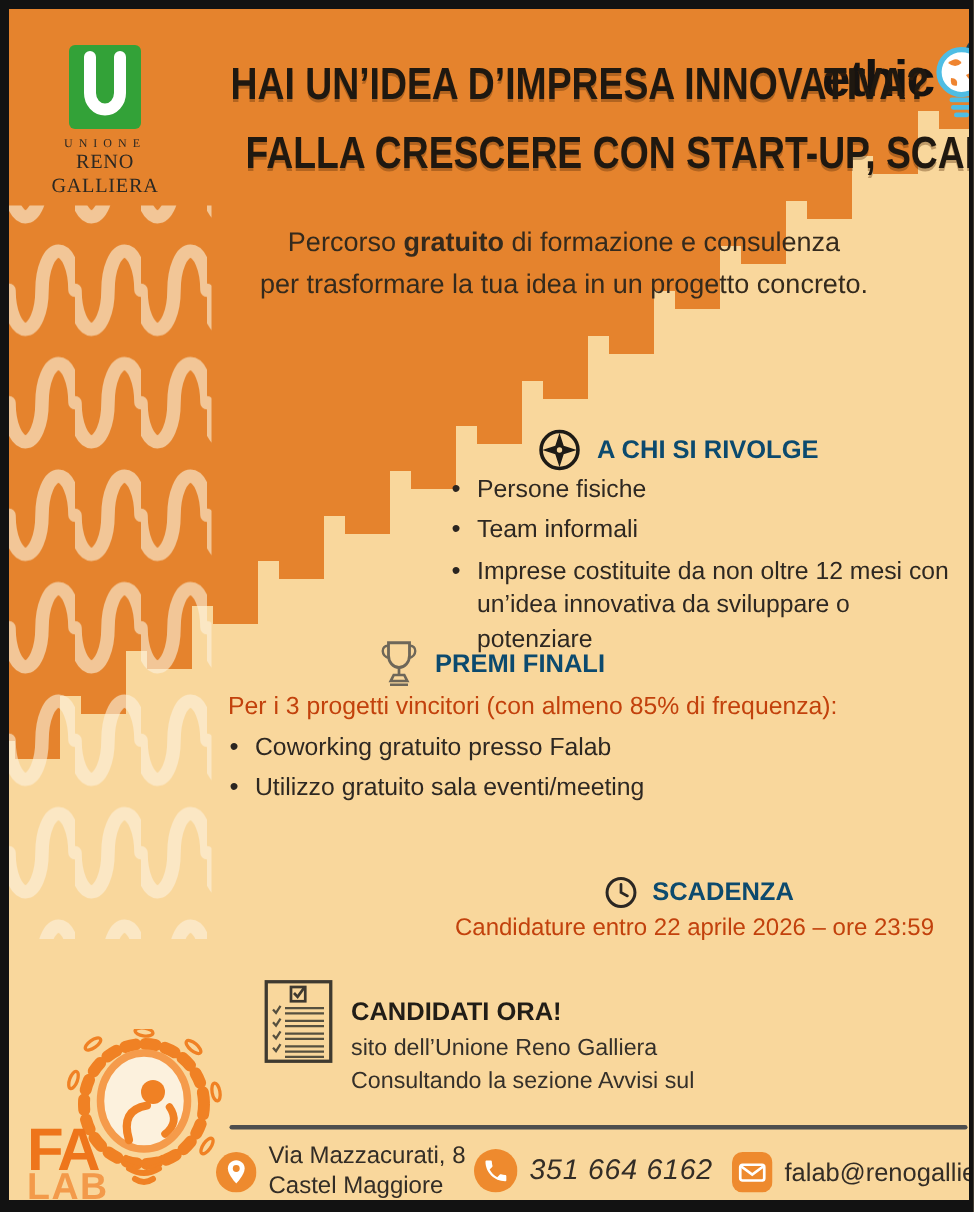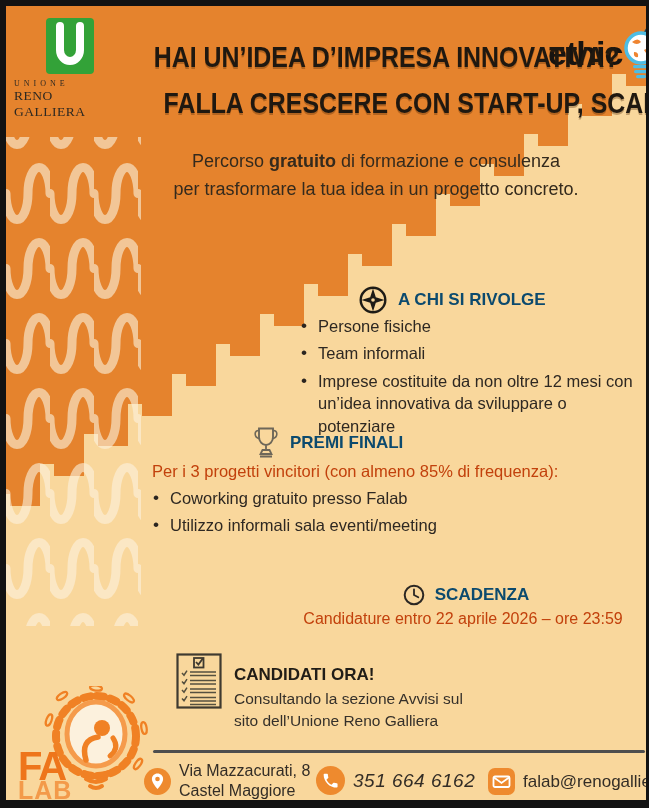--- a/index.html
+++ b/index.html
@@ -3,21 +3,21 @@
 <meta charset="utf-8">
 <style>
   html,body{margin:0;padding:0;background:#222;}
   .stage{position:relative;width:649px;height:808px;background:#121212;overflow:hidden;
          font-family:"Liberation Sans",sans-serif;}
   .page{position:absolute;left:6px;top:6px;width:640px;height:794px;background:#f9d79c;overflow:hidden;}
   .abs{position:absolute;}
   #bg{position:absolute;left:0;top:0;width:640px;height:794px;}
 
   
-  .unione{left:8px;top:12px;width:112px;color:#2c2822;}
+  .unione{left:8px;top:24px;width:112px;text-align:center;color:#2c2822;}
   .unione .ubox{display:block;margin:0 auto;}
   .unione .l1{font-size:8px;letter-spacing:4px;margin-top:3px;font-family:"Liberation Serif",serif;}
   .unione .l2{font-size:13.5px;letter-spacing:.5px;font-family:"Liberation Serif",serif;}
   .ethic{left:542px;top:18px;display:flex;align-items:flex-start;}
   .ethic .word{font-size:34px;font-weight:700;letter-spacing:-1px;color:#171310;line-height:1;margin-top:12px;}
 
   
   .title{left:100px;width:540px;text-align:right;color:#1f1810;font-weight:800;font-size:30px;
          text-shadow:0 2px 0 rgba(84,42,10,.35);white-space:nowrap;}
   .title .squeeze{display:inline-block;transform:scaleX(.83);transform-origin:center;}
@@ -122,21 +122,21 @@
         <path d="M7 2.5 h14 v8.5 a7 8 0 0 1 -14 0 Z" fill="none" stroke="#6e6759" stroke-width="1.9"></path>
         <path d="M7 4.5 c-5 -.5 -5.5 7 .8 8.2" fill="none" stroke="#6e6759" stroke-width="1.6"></path>
         <path d="M21 4.5 c5 -.5 5.5 7 -.8 8.2" fill="none" stroke="#6e6759" stroke-width="1.6"></path>
         <path d="M14 19.5 v4 M10.5 24 h7 l2 4 h-11 Z M8 30.5 h12" fill="none" stroke="#6e6759" stroke-width="1.8"></path>
       </svg>
       <span>PREMI FINALI</span>
     </div>
     <div class="abs plain" style="left:146px;top:456px;width:480px;">Per i 3 progetti vincitori (con almeno 85% di frequenza):</div>
     <ul class="abs blist" style="left:146px;top:481px;width:460px;">
       <li>Coworking gratuito presso Falab</li>
-      <li>Utilizzo informali sala eventi/meeting</li>
+      <li>Utilizzo gratuito sala eventi/meeting</li>
     </ul>
 
     <div class="abs sechead" style="left:280px;top:578px;width:360px;justify-content:center;">
       <svg width="22" height="22" viewBox="0 0 22 22">
         <circle cx="11" cy="11" r="9.3" fill="none" stroke="#2b2723" stroke-width="2"></circle>
         <path d="M11 5.5 V11 l4.3 2.3" fill="none" stroke="#2b2723" stroke-width="1.8" stroke-linecap="round"></path>
       </svg>
       <span>SCADENZA</span>
     </div>
     <div class="abs plain" style="left:268px;top:604px;width:378px;text-align:center;font-size:16px;">Candidature entro 22 aprile 2026 – ore 23:59</div>
@@ -148,22 +148,22 @@
       <g stroke="#56503f" stroke-width="1.5" fill="none">
         <path d="M6 20 l2 2.2 L11 17.6 M14 19 h26 M14 22.5 h26"></path>
         <path d="M6 28.5 l2 2.2 L11 26.1 M14 27.5 h26 M14 31 h26"></path>
         <path d="M6 37 l2 2.2 L11 34.6 M14 36 h26 M14 39.5 h26"></path>
         <path d="M6 45.5 l2 2.2 L11 43.1 M14 44.5 h26 M14 48 h26"></path>
         <path d="M14 51.5 h26"></path>
       </g>
     </svg>
     <div class="abs apply-text" style="left:228px;top:659px;width:270px;">
       <div class="h">CANDIDATI ORA!</div>
+      <div class="t">sito dell’Unione Reno Galliera</div>
       <div class="t">Consultando la sezione Avvisi sul</div>
-      <div class="t">sito dell’Unione Reno Galliera</div>
     </div>
 
     <svg class="abs" style="left:10px;top:680px;" width="146" height="114" viewBox="0 0 146 114">
       <circle cx="80" cy="50" r="40" fill="none" stroke="#f08124" stroke-width="8" stroke-dasharray="7 6.5" stroke-linecap="round"></circle>
       <g fill="none" stroke="#f08124" stroke-width="2.2">
         <ellipse cx="80" cy="2" rx="6" ry="2.6" transform="rotate(8 80 2)"></ellipse>
         <ellipse cx="113" cy="12" rx="6" ry="2.6" transform="rotate(40 113 12)"></ellipse>
         <ellipse cx="128" cy="42" rx="6" ry="2.6" transform="rotate(80 128 42)"></ellipse>
         <ellipse cx="122" cy="78" rx="6" ry="2.6" transform="rotate(125 122 78)"></ellipse>
         <ellipse cx="46" cy="10" rx="6" ry="2.6" transform="rotate(-35 46 10)"></ellipse>

